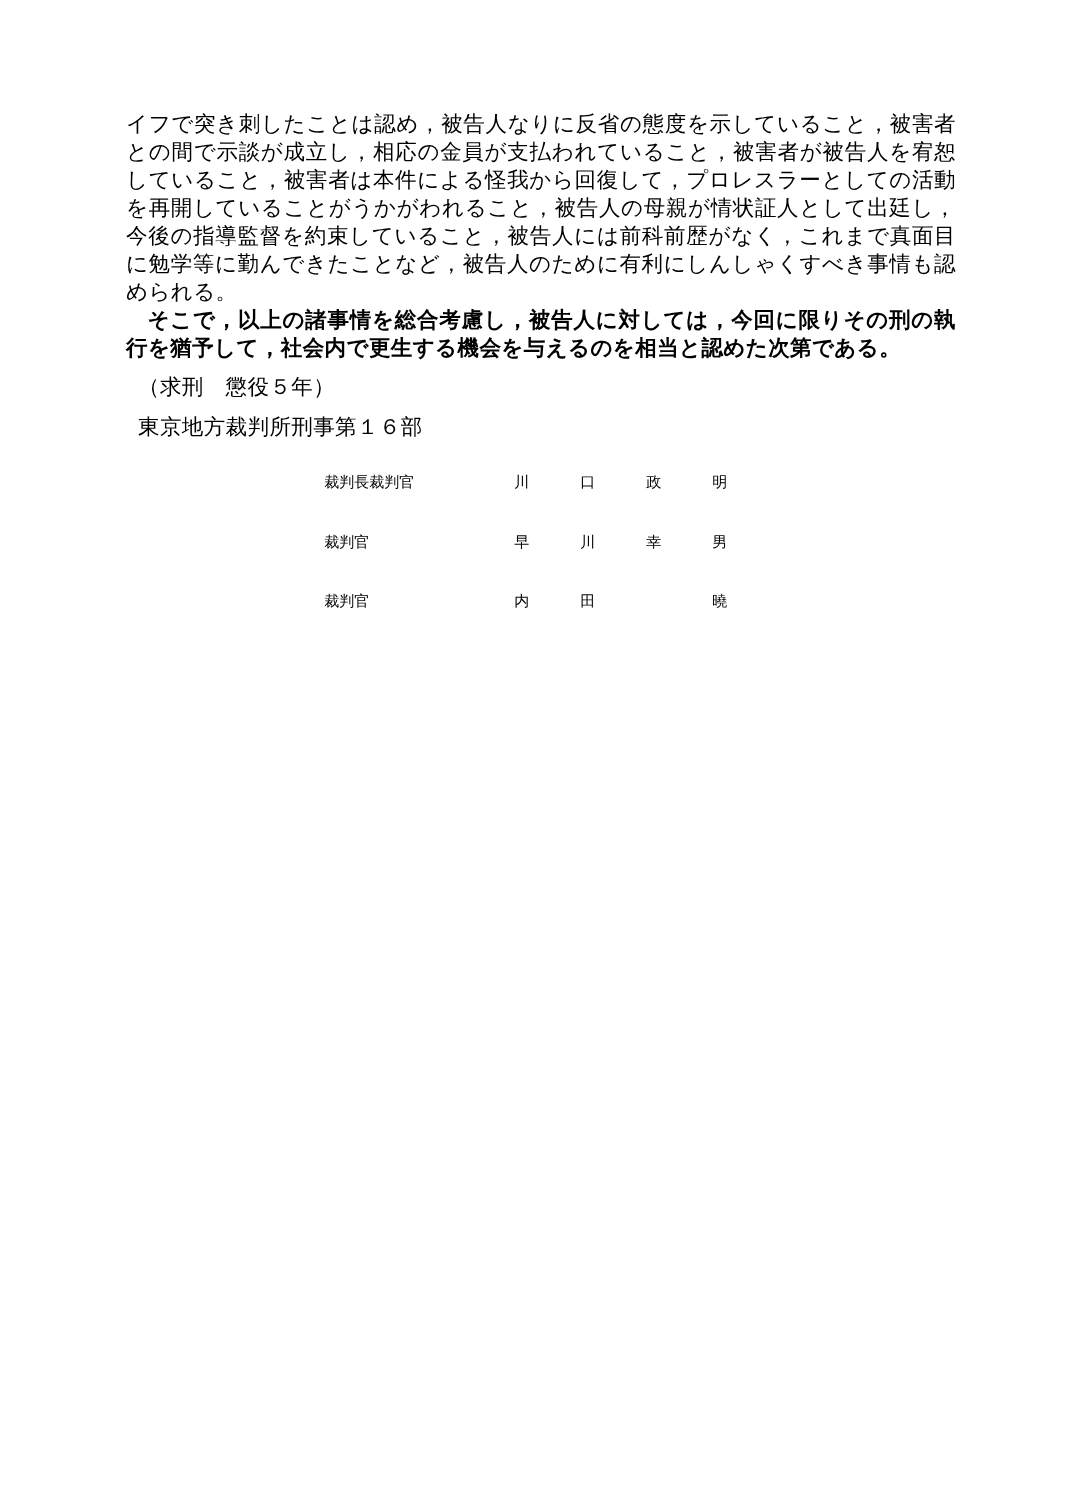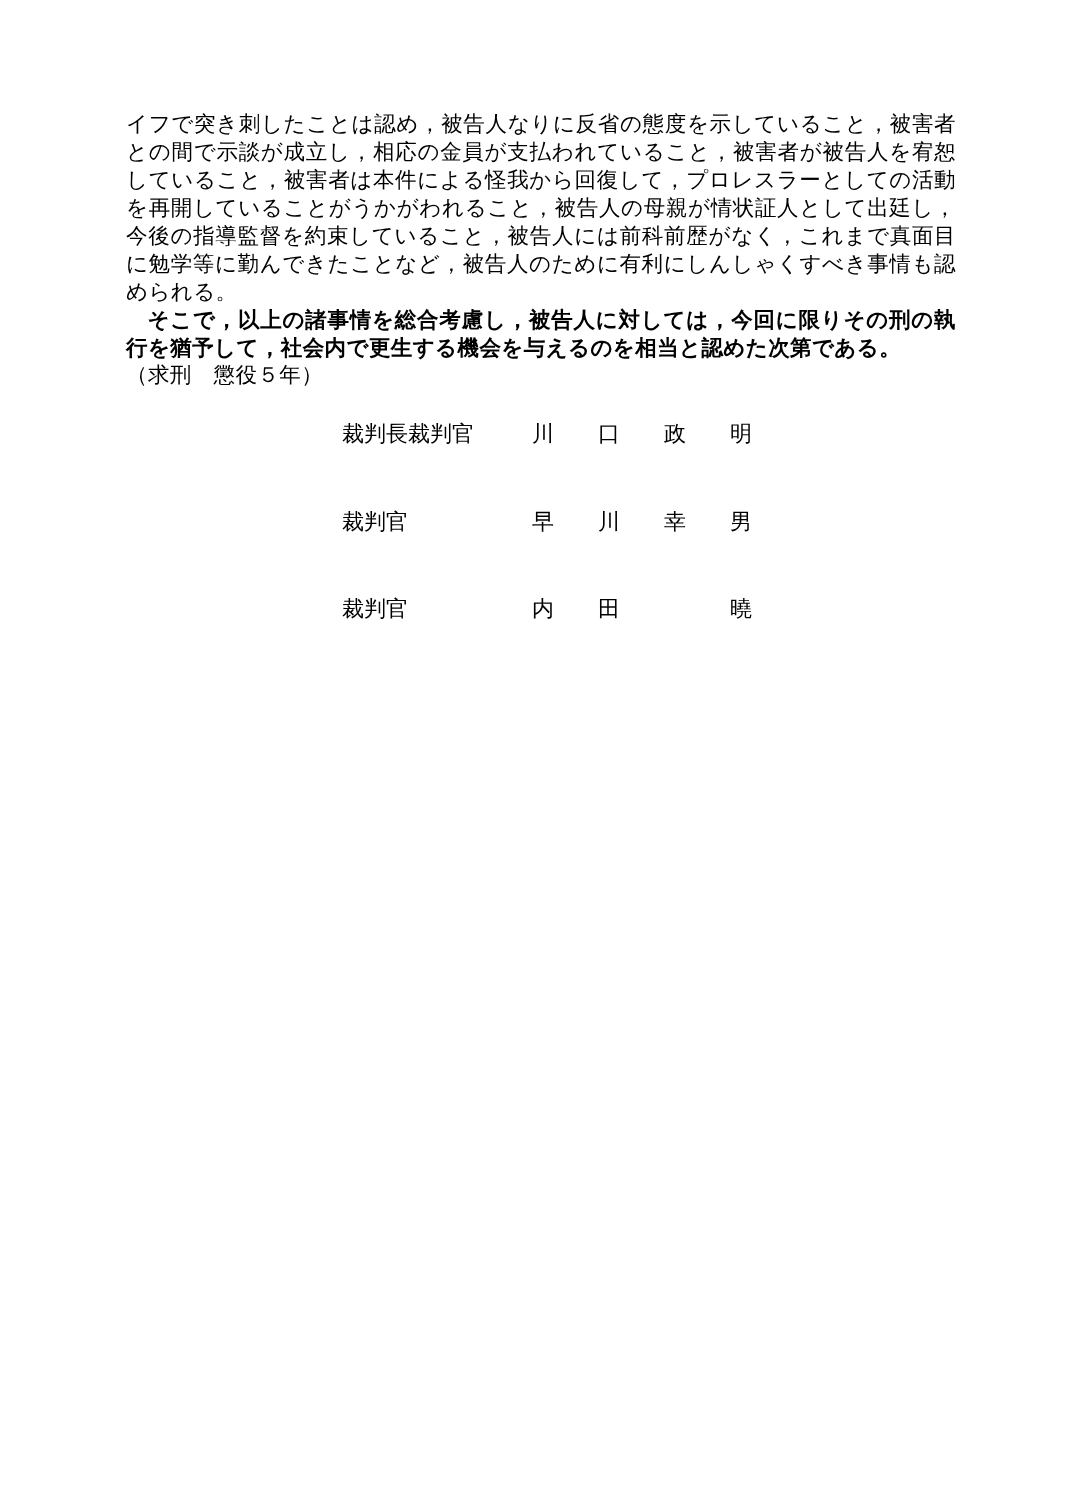--- a/index.html
+++ b/index.html
@@ -40,28 +40,28 @@
     word-break: break-all;
   }
   .para.indent {
     text-indent: 1em;
     font-weight: bold;
   }
   .line {
     font-size: 21.5px;
     line-height: 1.30;
     letter-spacing: 0.4px;
-    margin: 0;
+    margin: 12px;
     white-space: pre;
   }
   .sig-block {
     margin-top: 1px;
   }
   .sig-row {
-    font-size: 22px;
+    font-size: 15px;
     line-height: 1.32;
     white-space: pre;
     margin: 0;
     padding-left: 160px;
   }
   .sig-title {
     display: inline-block;
     width: 190px;
   }
   .sig-name {
@@ -77,20 +77,21 @@
 </head>
 <body>
 
 <div class="page">
   <div class="doc-body">
 
     <p class="para">イフで突き刺したことは認め，被告人なりに反省の態度を示していること，被害者との間で示談が成立し，相応の金員が支払われていること，被害者が被告人を宥恕していること，被害者は本件による怪我から回復して，プロレスラーとしての活動を再開していることがうかがわれること，被告人の母親が情状証人として出廷し，今後の指導監督を約束していること，被告人には前科前歴がなく，これまで真面目に勉学等に勤んできたことなど，被告人のために有利にしんしゃくすべき事情も認められる。</p>
     <p class="para indent">そこで，以上の諸事情を総合考慮し，被告人に対しては，今回に限りその刑の執行を猶予して，社会内で更生する機会を与えるのを相当と認めた次第である。</p>
 
     <p class="line">（求刑　懲役５年）</p>
+    <p class="line">東京地方裁判所刑事第１６部</p>
 
     <div class="sig-block">
 
       <div class="sig-row">
         <span class="sig-title">裁判長裁判官</span><span class="sig-name"><span class="name-ch">川</span><span class="name-ch">口</span><span class="name-ch">政</span><span class="name-ch">明</span></span>
       </div>
 
       <div class="sig-row">
         <span class="sig-title">裁判官</span><span class="sig-name"><span class="name-ch">早</span><span class="name-ch">川</span><span class="name-ch">幸</span><span class="name-ch">男</span></span>
       </div>

